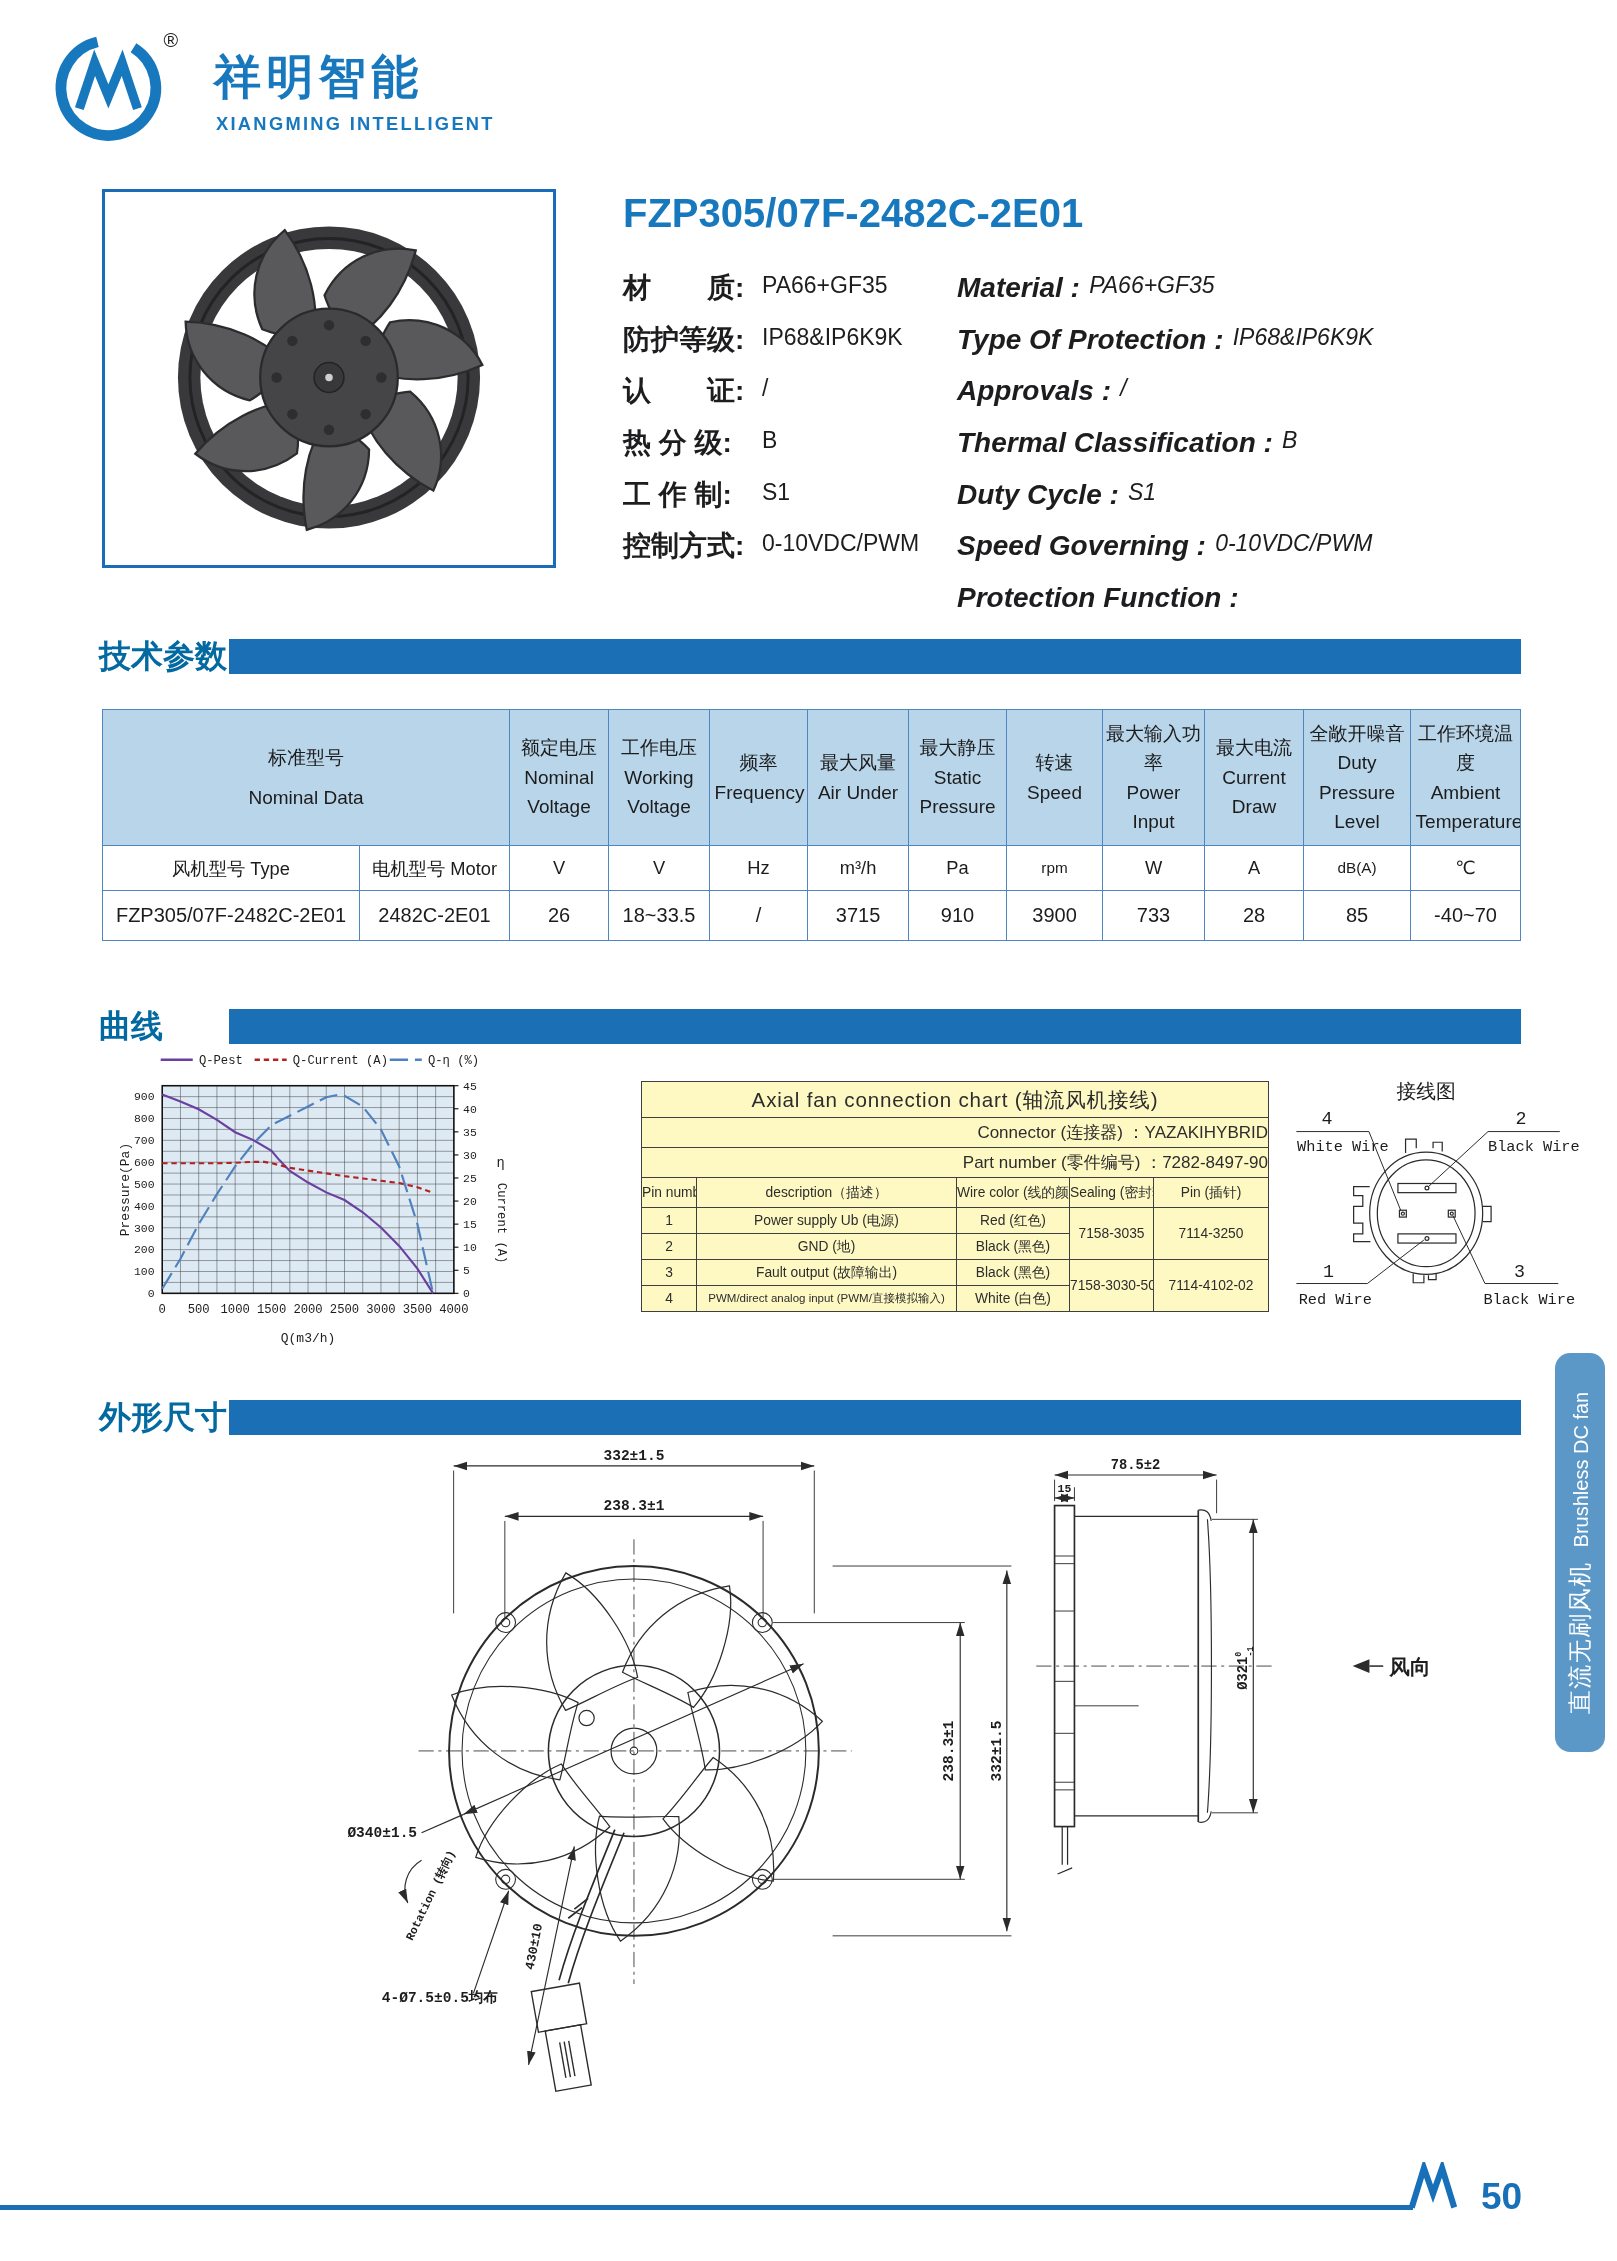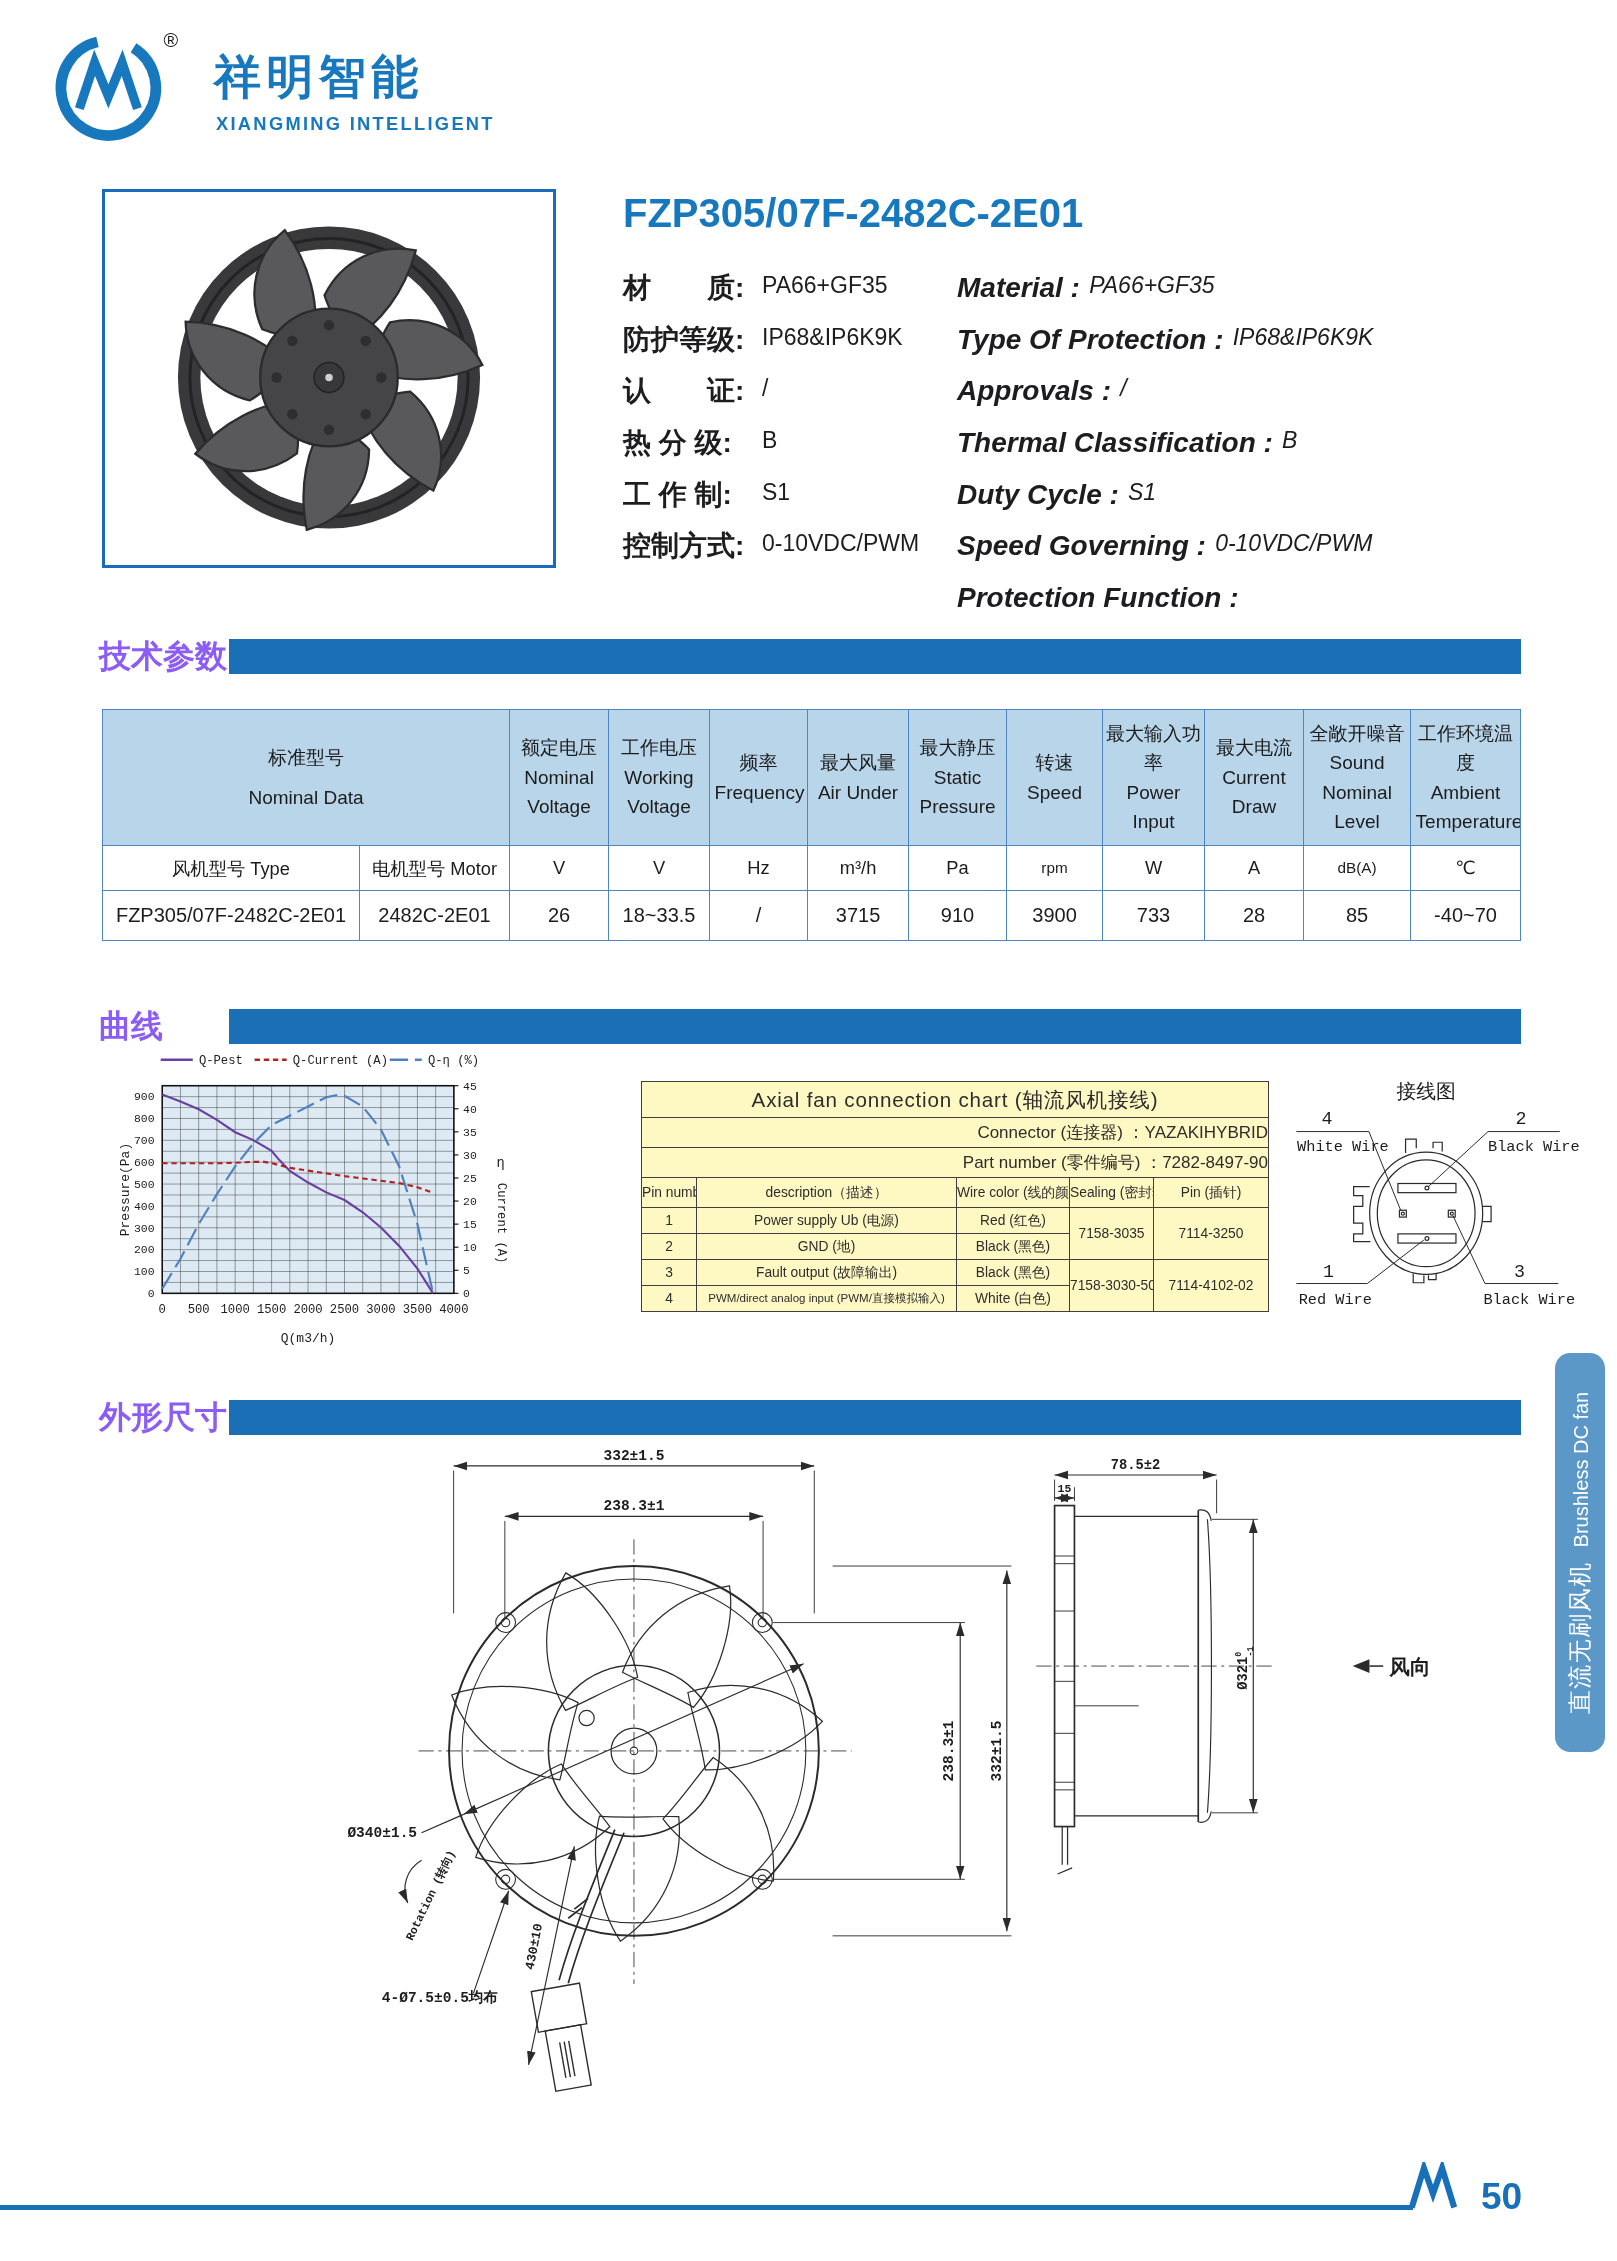--- a/index.html
+++ b/index.html
@@ -17,21 +17,21 @@
   .specs-cn{left:623px;top:269px;width:306px;}
   .specs-en{left:957px;top:269px;width:566px;font-style:italic;}
   .spec-row{display:flex;align-items:flex-start;margin-bottom:13px;color:#1d1d1f;}
   .spec-label{font-weight:700;font-size:28px;line-height:1.38;white-space:nowrap;}
   .specs-cn .spec-label{width:139px;}
   .specs-en .spec-label{margin-right:9.2px;}
   .spec-value{font-size:23px;line-height:1.42;}
   .specs-en .spec-value{max-width:284px;}
 
   
-  .sec-title{font-size:32px;font-weight:800;color:#8b5cf6;line-height:35px;}
+  .sec-title{font-size:32px;font-weight:800;color:#0369a1;line-height:35px;}
   .sec-bar{height:35px;background:#1a6fb5;}
 
   
   .tech{border-collapse:collapse;table-layout:fixed;width:1419px;text-align:center;color:#1c1c1c;}
   .tech th,.tech td{border:1.5px solid #4e86c2;padding:0;overflow:hidden;}
   .tech thead th{background:#b9d5ea;font-weight:400;font-size:19px;line-height:1.55;height:135px;vertical-align:middle;}
   .tech .grp div{margin:10.7px 0;}
   .tech .units td{height:44px;font-size:18.3px;background:#fff;}
   .tech .vals td{height:49px;font-size:20px;background:#fff;}
 
@@ -213,21 +213,21 @@
           <th>
             <div>最大输入功率</div>
             <div style="padding: 0px 4.6px;">Power Input</div>
           </th>
           <th>
             <div>最大电流</div>
             <div style="padding: 0px 4.6px;">Current Draw</div>
           </th>
           <th>
             <div>全敞开噪音</div>
-            <div style="padding: 0px 4.6px;">Sound Nominal Level</div>
+            <div style="padding: 0px 4.6px;">Duty Pressure Level</div>
           </th>
           <th>
             <div>工作环境温度</div>
             <div style="padding: 0px 4.6px;">Ambient Temperature</div>
           </th>
         </tr>
     </thead>
     <tbody>
       <tr class="units">
         <td>风机型号 Type</td>

